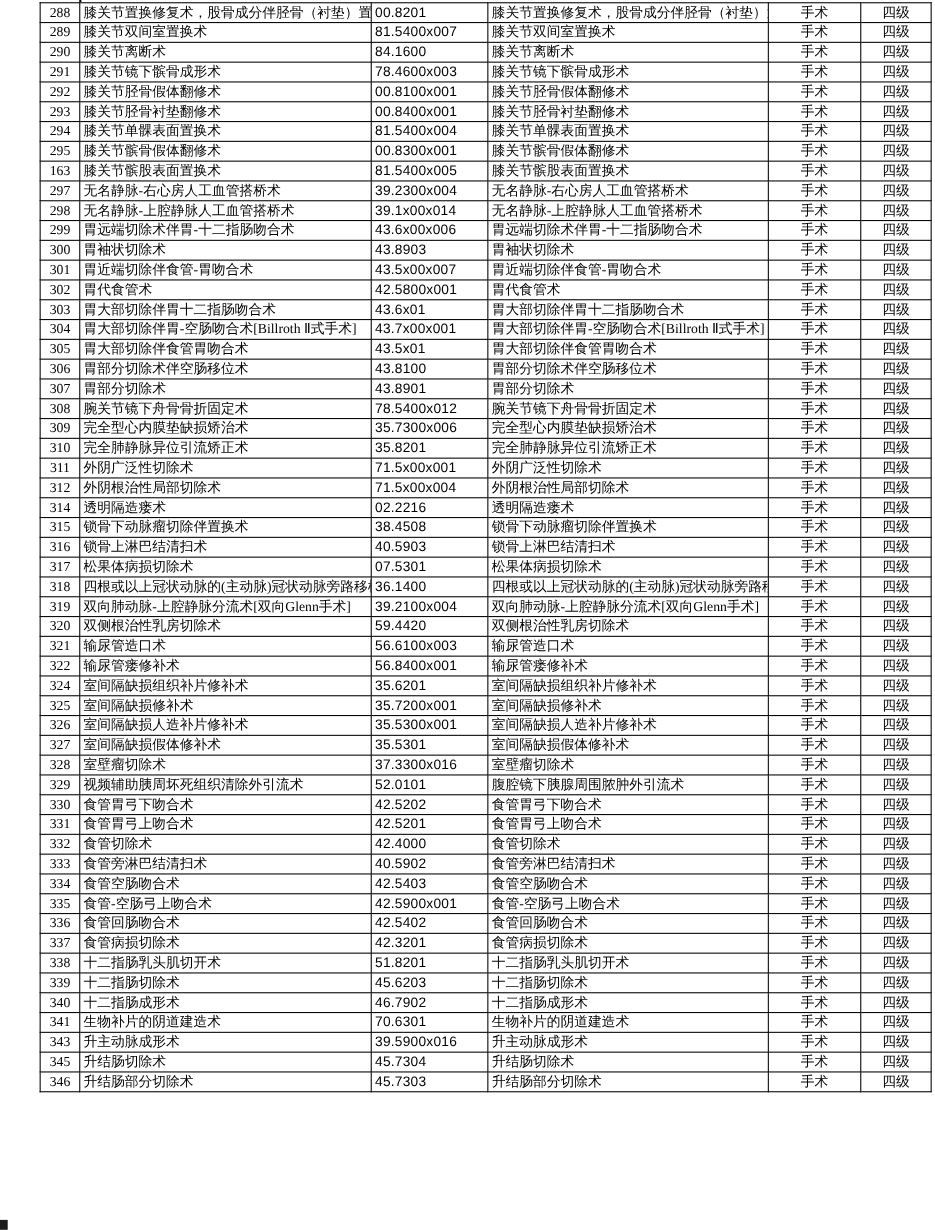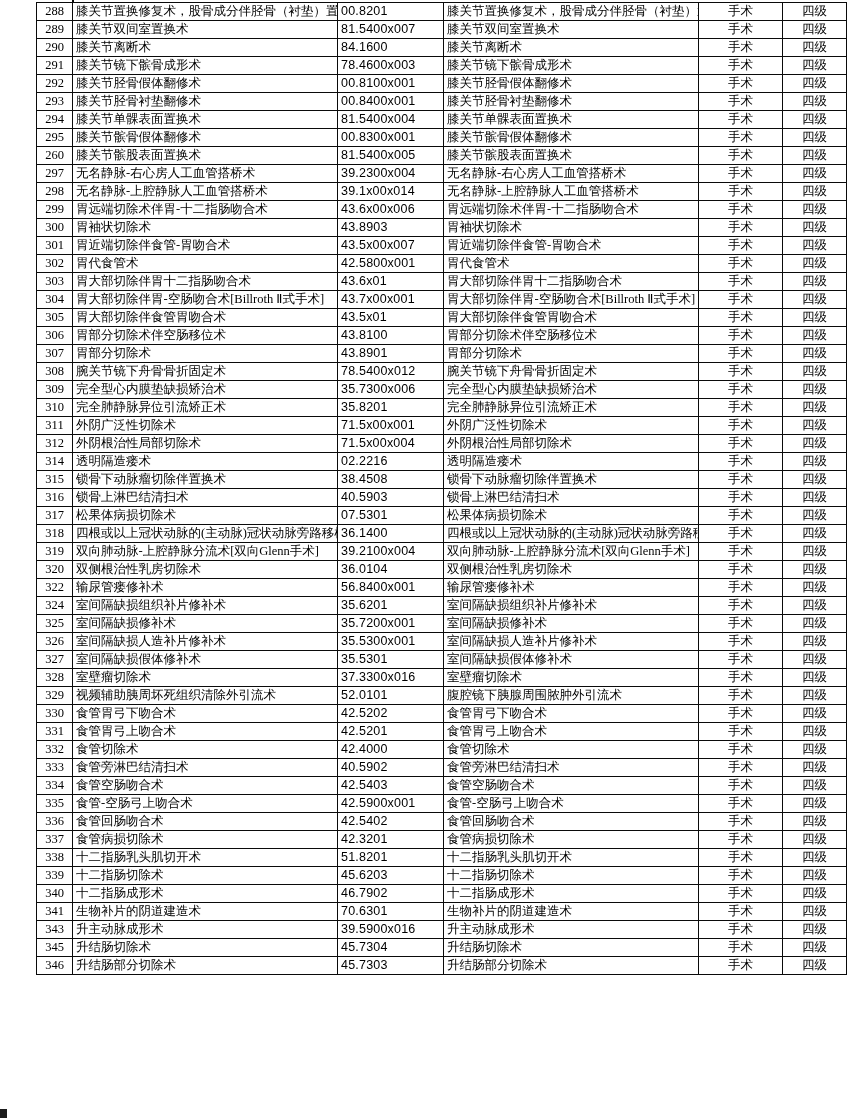--- a/index.html
+++ b/index.html
@@ -149,21 +149,21 @@
         </tr>
         <tr>
           <td class="c-num">295</td>
           <td class="c-name">膝关节髌骨假体翻修术</td>
           <td class="c-code">00.8300x001</td>
           <td class="c-name">膝关节髌骨假体翻修术</td>
           <td class="c-type">手术</td>
           <td class="c-level">四级</td>
         </tr>
         <tr>
-          <td class="c-num">260</td>
+          <td class="c-num">163</td>
           <td class="c-name">膝关节髌股表面置换术</td>
           <td class="c-code">81.5400x005</td>
           <td class="c-name">膝关节髌股表面置换术</td>
           <td class="c-type">手术</td>
           <td class="c-level">四级</td>
         </tr>
         <tr>
           <td class="c-num">297</td>
           <td class="c-name">无名静脉-右心房人工血管搭桥术</td>
           <td class="c-code">39.2300x004</td>
@@ -335,22 +335,30 @@
           <td class="c-num">319</td>
           <td class="c-name">双向肺动脉-上腔静脉分流术[双向Glenn手术]</td>
           <td class="c-code">39.2100x004</td>
           <td class="c-name">双向肺动脉-上腔静脉分流术[双向Glenn手术]</td>
           <td class="c-type">手术</td>
           <td class="c-level">四级</td>
         </tr>
         <tr>
           <td class="c-num">320</td>
           <td class="c-name">双侧根治性乳房切除术</td>
-          <td class="c-code">36.0104</td>
+          <td class="c-code">59.4420</td>
           <td class="c-name">双侧根治性乳房切除术</td>
+          <td class="c-type">手术</td>
+          <td class="c-level">四级</td>
+        </tr>
+        <tr>
+          <td class="c-num">321</td>
+          <td class="c-name">输尿管造口术</td>
+          <td class="c-code">56.6100x003</td>
+          <td class="c-name">输尿管造口术</td>
           <td class="c-type">手术</td>
           <td class="c-level">四级</td>
         </tr>
         <tr>
           <td class="c-num">322</td>
           <td class="c-name">输尿管瘘修补术</td>
           <td class="c-code">56.8400x001</td>
           <td class="c-name">输尿管瘘修补术</td>
           <td class="c-type">手术</td>
           <td class="c-level">四级</td>

